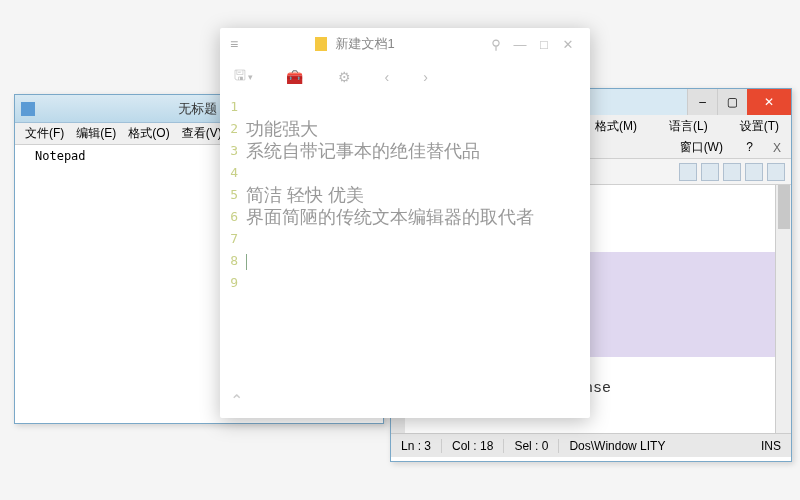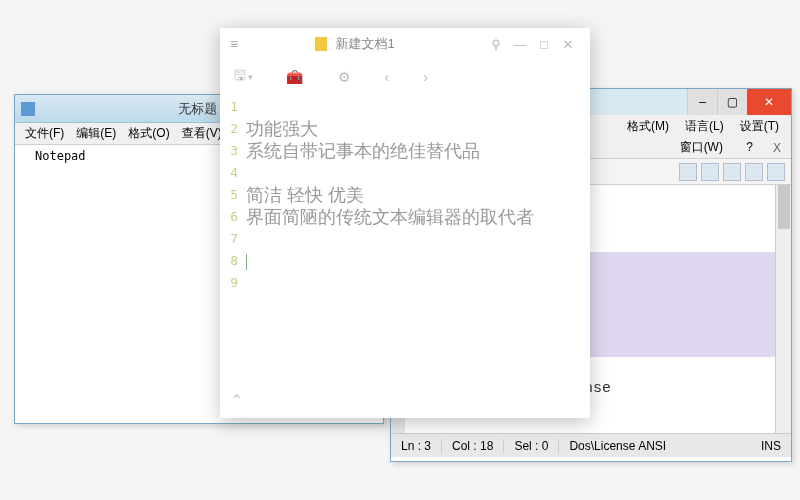--- a/index.html
+++ b/index.html
@@ -15,21 +15,21 @@
 .notepad-body { padding: 4px 20px; font-family: Consolas, monospace; font-size: 12px; }
 
 
 .npp-win { position: absolute; left: 390px; top: 88px; width: 402px; height: 374px; background: #fff; border: 1px solid #7aa8c8; box-shadow: 2px 2px 6px rgba(0,0,0,0.15); }
 .npp-titlebar { height: 26px; background: #d8e9f3; display: flex; align-items: center; }
 .npp-titlebar .title { flex: 1; padding-left: 8px; color: #333; }
 .npp-titlebar .winbtns { display: flex; }
 .npp-titlebar .winbtn { width: 30px; height: 26px; display: flex; align-items: center; justify-content: center; font-size: 12px; }
 .npp-titlebar .winbtn.min, .npp-titlebar .winbtn.max { background: #e0e0e0; border-left: 1px solid #ccc; }
 .npp-titlebar .winbtn.close { background: #e8492f; color: #fff; width: 44px; }
-.npp-menu { height: 22px; background: #f0f0f0; display: flex; align-items: center; padding: 0 4px; font-size: 12px; }
+.npp-menu { height: 22px; background: #f0f0f0; display: flex; align-items: center; padding: 0 4px; font-size: 12px; gap: 16px; }
 .npp-menu span { padding: 2px 8px; cursor: default; }
 .npp-menu2 { height: 22px; background: #f0f0f0; display: flex; align-items: center; padding: 0 4px; font-size: 12px; border-bottom: 1px solid #d0d0d0; justify-content: space-between; }
 .npp-menu2 .left span { padding: 2px 10px; }
 .npp-menu2 .right { padding-right: 6px; color: #666; }
 .npp-toolbar { height: 26px; background: #f4f4f4; border-bottom: 1px solid #d0d0d0; display: flex; align-items: center; justify-content: flex-end; gap: 4px; padding: 0 6px; }
 .npp-toolbar .tb { width: 18px; height: 18px; background: #dde8f0; border: 1px solid #b0c0d0; }
 .npp-body { position: relative; height: 248px; overflow: hidden; }
 .npp-gutter { position: absolute; left: 0; top: 0; width: 14px; height: 100%; background: #e8e8e8; }
 .npp-text { margin-left: 18px; padding: 4px 0 4px 4px; font-family: "Courier New", monospace; font-size: 15px; line-height: 21px; white-space: pre; color: #333; }
 .npp-text .hl { background: #e0d8f0; }
@@ -105,21 +105,21 @@
     <div class="npp-gutter"></div>
     <div class="npp-text" id="npp-text"><div>is</div><div>n the hope</div><div> be useful,</div><div class="hl"> ANY</div><div class="hl">thout even</div><div class="hl">warranty of</div><div class="hl">LITY or</div><div class="hl">A PARTICULAR</div><div>e the GNU</div><div>General Public License</div></div>
     <div class="npp-scroll">
       <div class="thumb"></div>
     </div>
   </div>
   <div class="npp-status">
     <span>Ln : 3</span>
     <span>Col : 18</span>
     <span>Sel : 0</span>
-    <span class="grow">Dos\License ANSI</span>
+    <span class="grow">Dos\Window LITY</span>
     <span style="border:none">INS</span>
   </div>
 </div>
 
 <div class="white-win">
   <div class="white-titlebar">
     <div class="ham">≡</div>
     <div class="spacer"></div>
     <div class="doc-icon"></div>
     <div class="doc-title">新建文档1</div>

